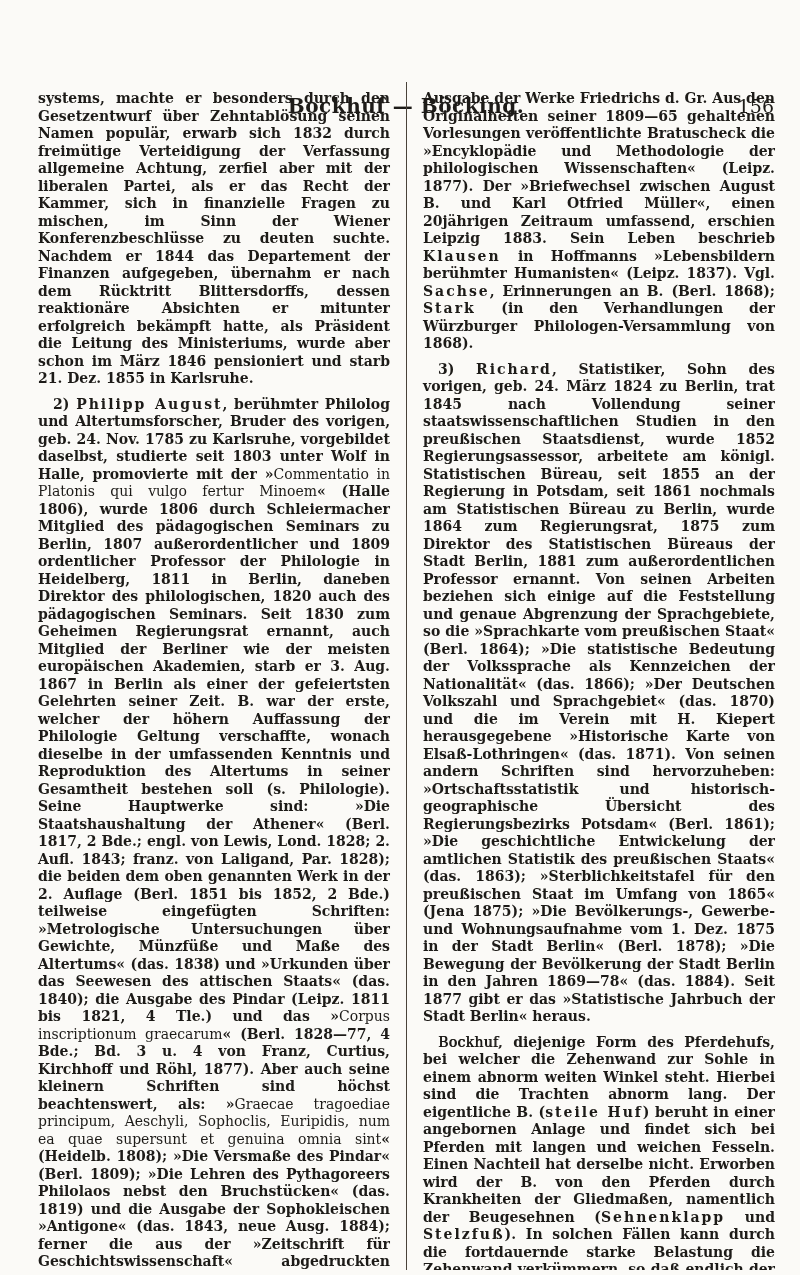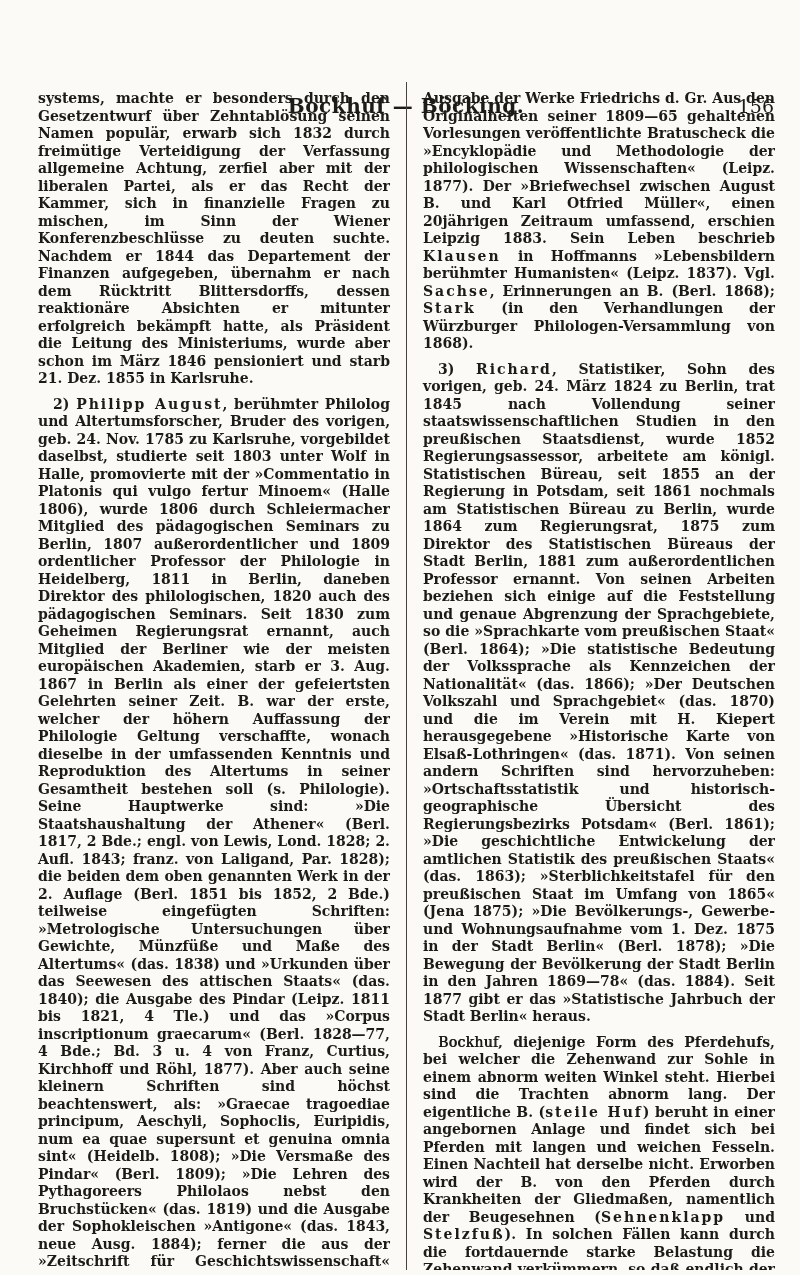--- a/index.html
+++ b/index.html
@@ -80,21 +80,21 @@
     text-indent: 15px;
   }
   
   .run-n  { }
   .run-b  {
     font-weight: normal;
     text-shadow: 0.6px 0 0 currentColor;
     letter-spacing: 0.3px;
   }
   .run-sp { letter-spacing: 2px; }
-  .run-lat { font-weight: bold; }
+  .run-lat { font-weight: normal; }
 </style>
 </head>
 <body>
 
 <div class="page">
 
   <div class="running-head">
     <div class="head-title">Bockhuf — Böcking.</div>
     <div class="head-pageno">156</div>
   </div>

